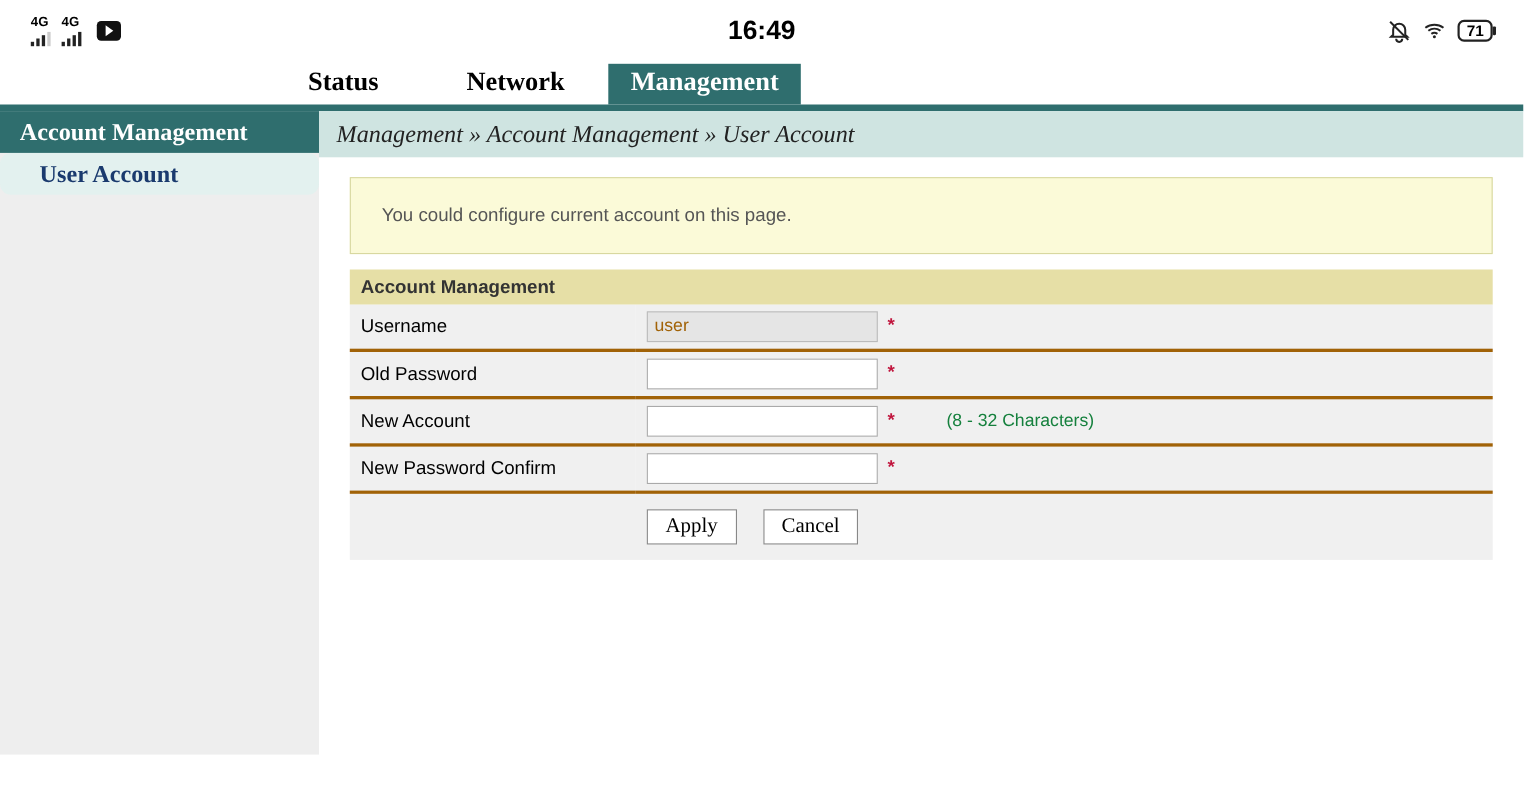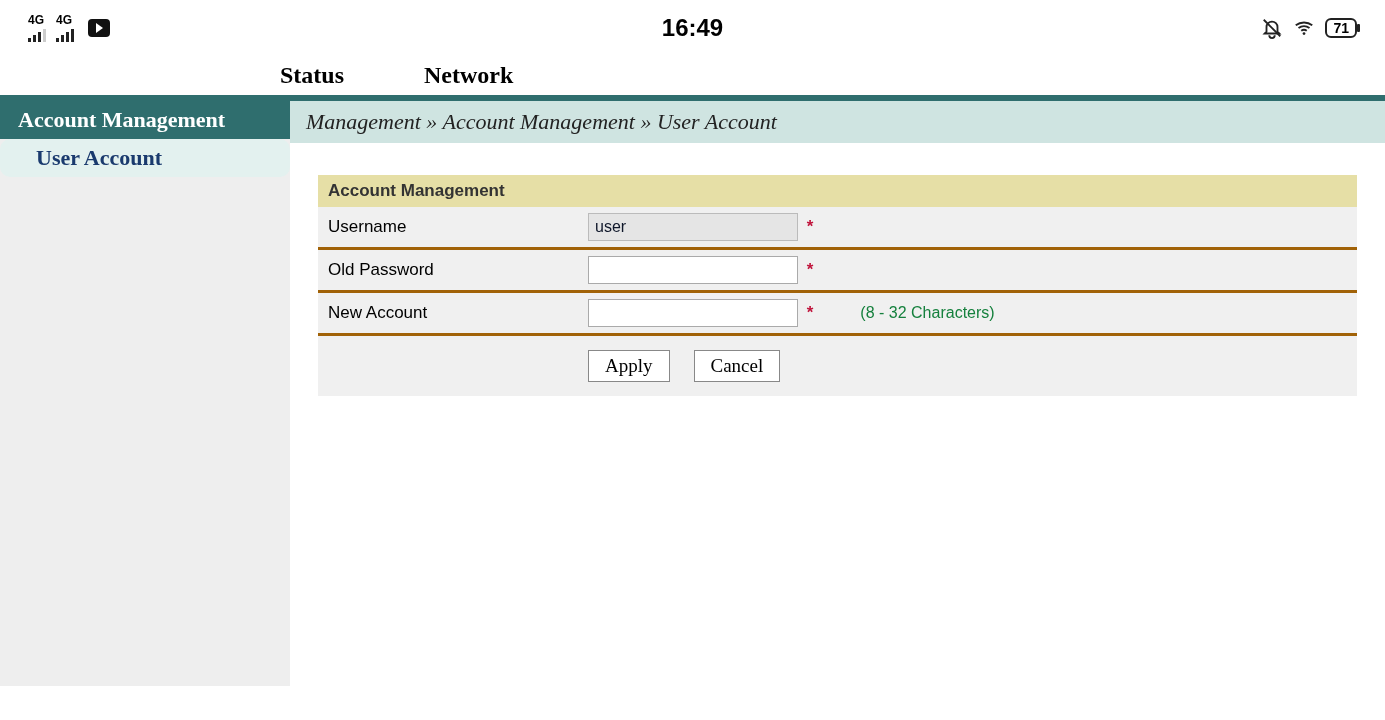--- a/index.html
+++ b/index.html
@@ -63,21 +63,21 @@
   .info-banner { border:1px solid #d8d8a0; background:#fbfad8; padding:24px 28px; font-family: Arial, sans-serif; font-size:17px; color:#555; }
 
   .panel-title { background:#e6dfa6; padding:6px 10px; font-family: Arial, sans-serif; font-size:17px; font-weight:bold; color:#333; margin-top:14px; }
 
   table.form-table { width:100%; border-collapse:collapse; font-family: Arial, sans-serif; font-size:17px; }
   table.form-table tr { border-bottom:3px solid #a16207; }
   table.form-table td { padding:6px 10px; background:#f0f0f0; }
   table.form-table td.label-cell { width:260px; }
   table.form-table td.input-cell { }
   .row-input { width:210px; height:28px; border:1px solid #aaa; background:#fff; padding:2px 6px; font-size:16px; }
-  .row-input.readonly { background:#e5e5e5; color:#0f172a; border:1px solid #bbb; }
+  .row-input.readonly { background:#e5e5e5; color:#a16207; border:1px solid #bbb; }
   .req-star { color:#c0143c; font-weight:bold; margin-left:4px; }
   .hint-text { color:#15803d; font-size:16px;margin-left:47px; }
 
   .btn-row { background:#f0f0f0; padding:14px 0 14px 270px; display:flex; gap:24px; }
   .btn { background:#fff; border:1px solid #888; padding:4px 16px; font-size:19px; font-family: Georgia, serif; cursor:pointer; }
 
   svg.ic { width:22px; height:22px; }
 </style>
 </head>
 <body>
@@ -118,33 +118,35 @@
     </svg>
     <div class="battery-pill">71</div>
   </div>
 </div>
 
 <div class="app-area">
 
   <div class="top-tabs-row">
     <div class="top-tab">Status</div>
     <div class="top-tab" style="margin-left:40px;">Network</div>
+    <div class="top-tab active" style="margin-left:20px;">Management</div>
   </div>
   <div class="tab-separator"></div>
 
   <div class="body-columns">
     <div class="sidebar">
       <div class="side-item header">Account Management</div>
       <div class="side-item side-sub">User Account</div>
     </div>
 
     <div class="content">
       <div class="breadcrumb">Management » Account Management » User Account</div>
 
       <div class="content-inner">
+        <div class="info-banner">You could configure current account on this page.</div>
 
         <div class="panel-title">Account Management</div>
 
         <table class="form-table">
           <tbody>
               <tr>
             <td class="label-cell">Username</td>
             <td class="input-cell">
               <input type="text" class="row-input readonly" readonly="" value="user" style="">
               <span class="req-star">*</span>
@@ -157,20 +159,27 @@
               <span class="req-star">*</span>
             </td>
           </tr>
           <tr>
             <td class="label-cell">New Account</td>
             <td class="input-cell">
               <input type="password" class="row-input" style="">
               <span class="req-star">*</span><span class="hint-text">(8 - 32 Characters)</span>
             </td>
           </tr>
+          <tr>
+            <td class="label-cell">New Password Confirm</td>
+            <td class="input-cell">
+              <input type="password" class="row-input" style="">
+              <span class="req-star">*</span>
+            </td>
+          </tr>
         </tbody>
           </table>
 
         <div class="btn-row">
           <button class="btn">Apply</button>
           <button class="btn">Cancel</button>
         </div>
       </div>
     </div>
   </div>

